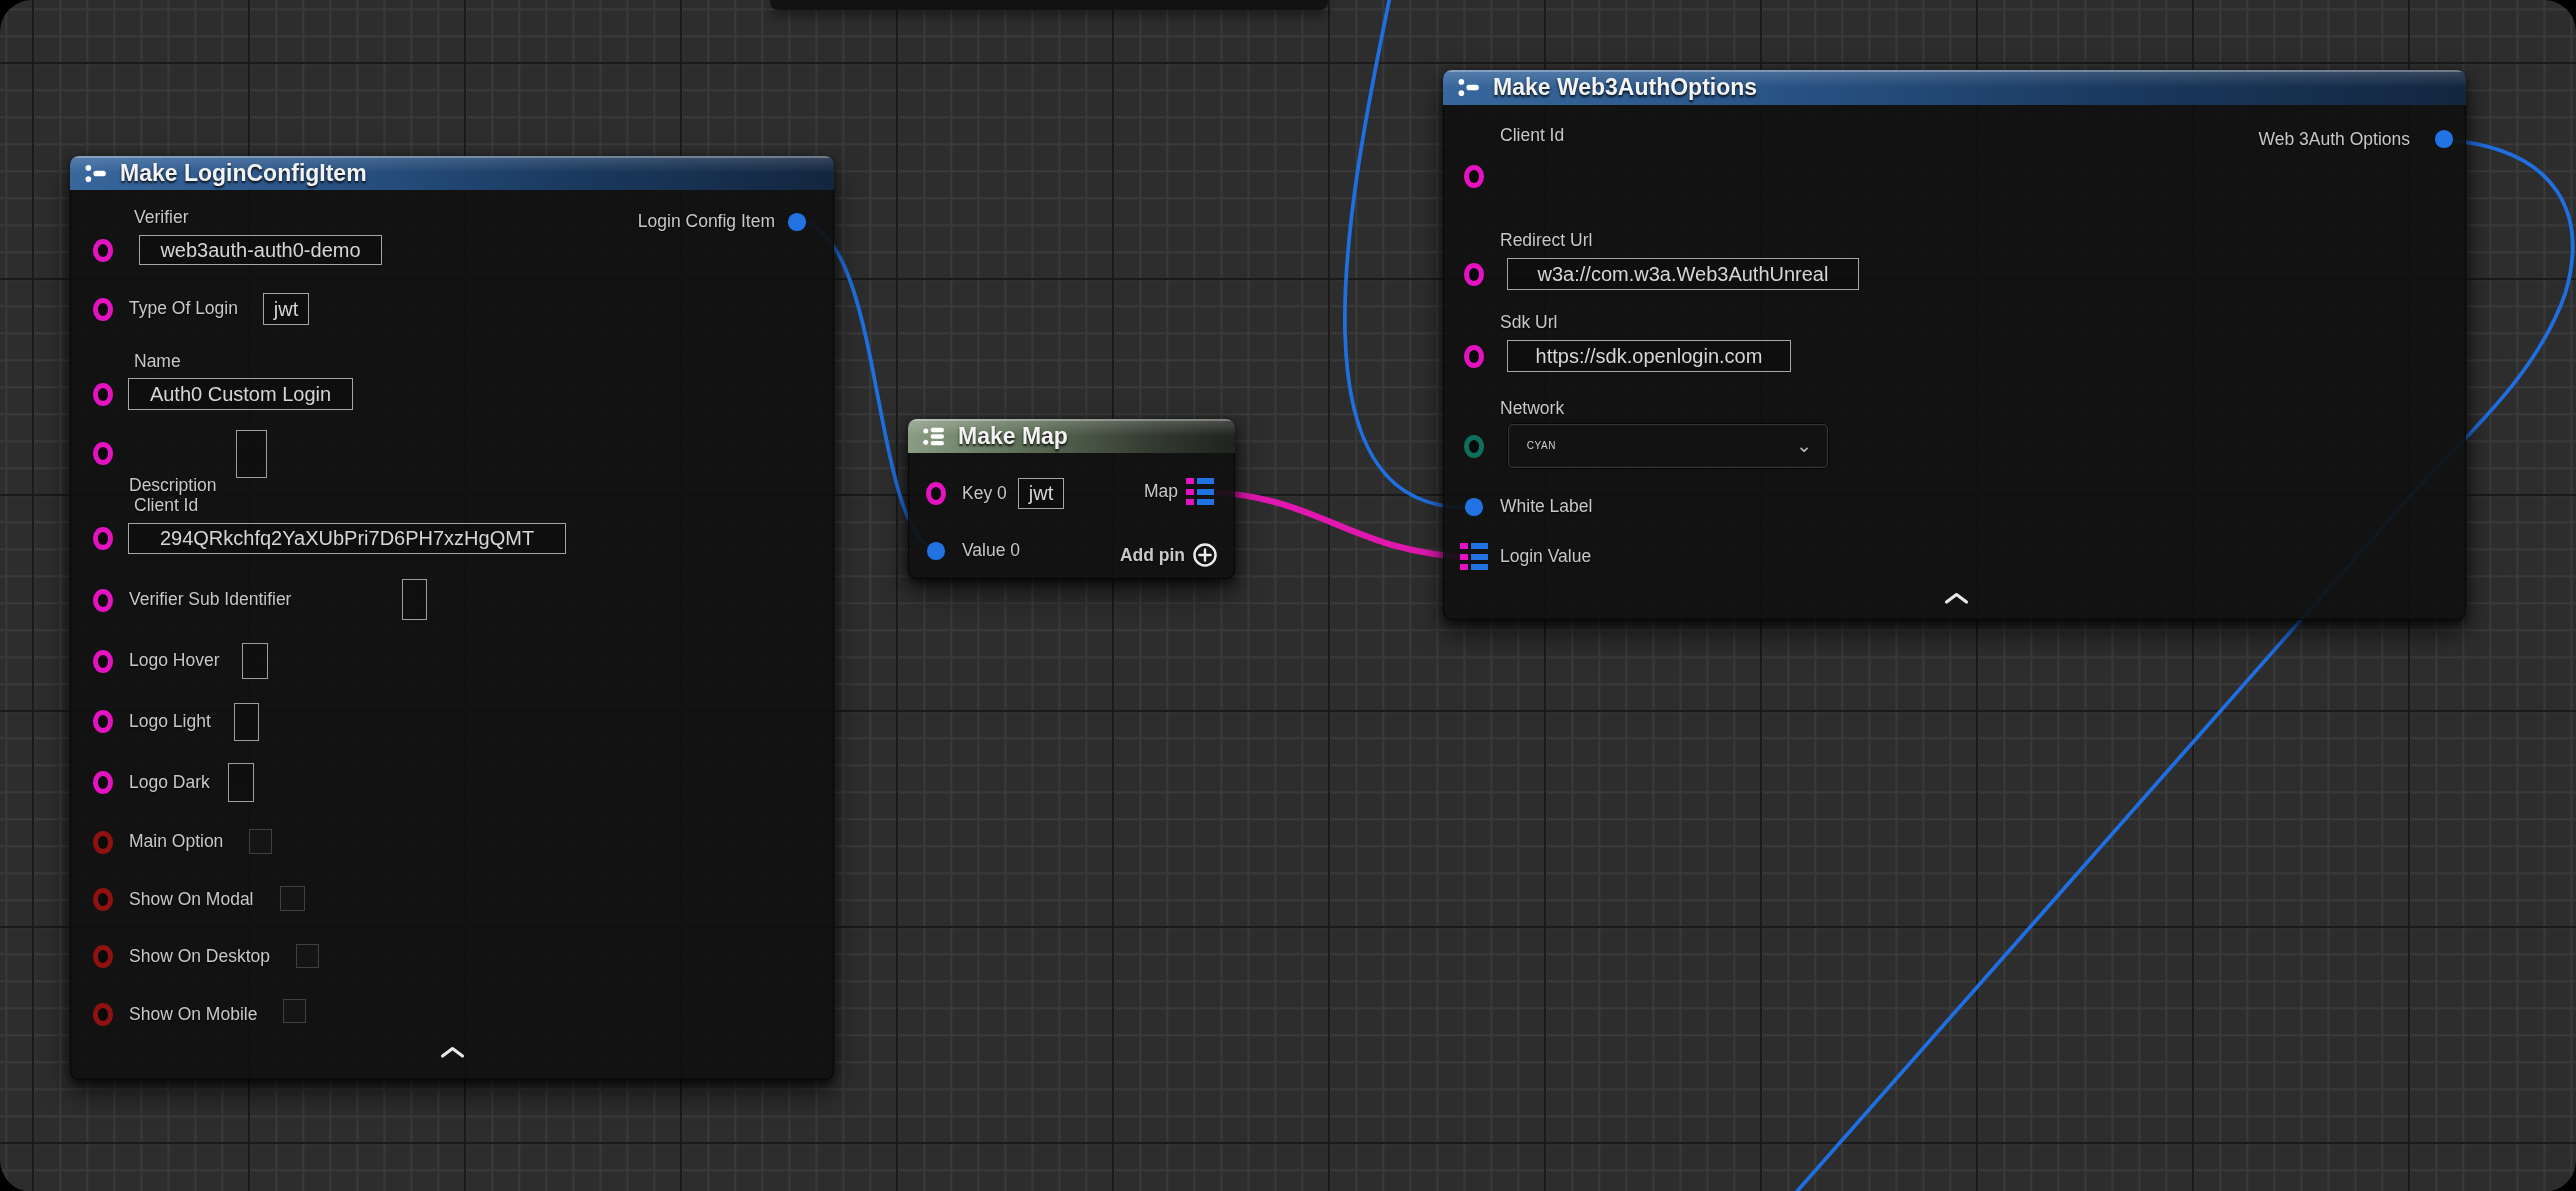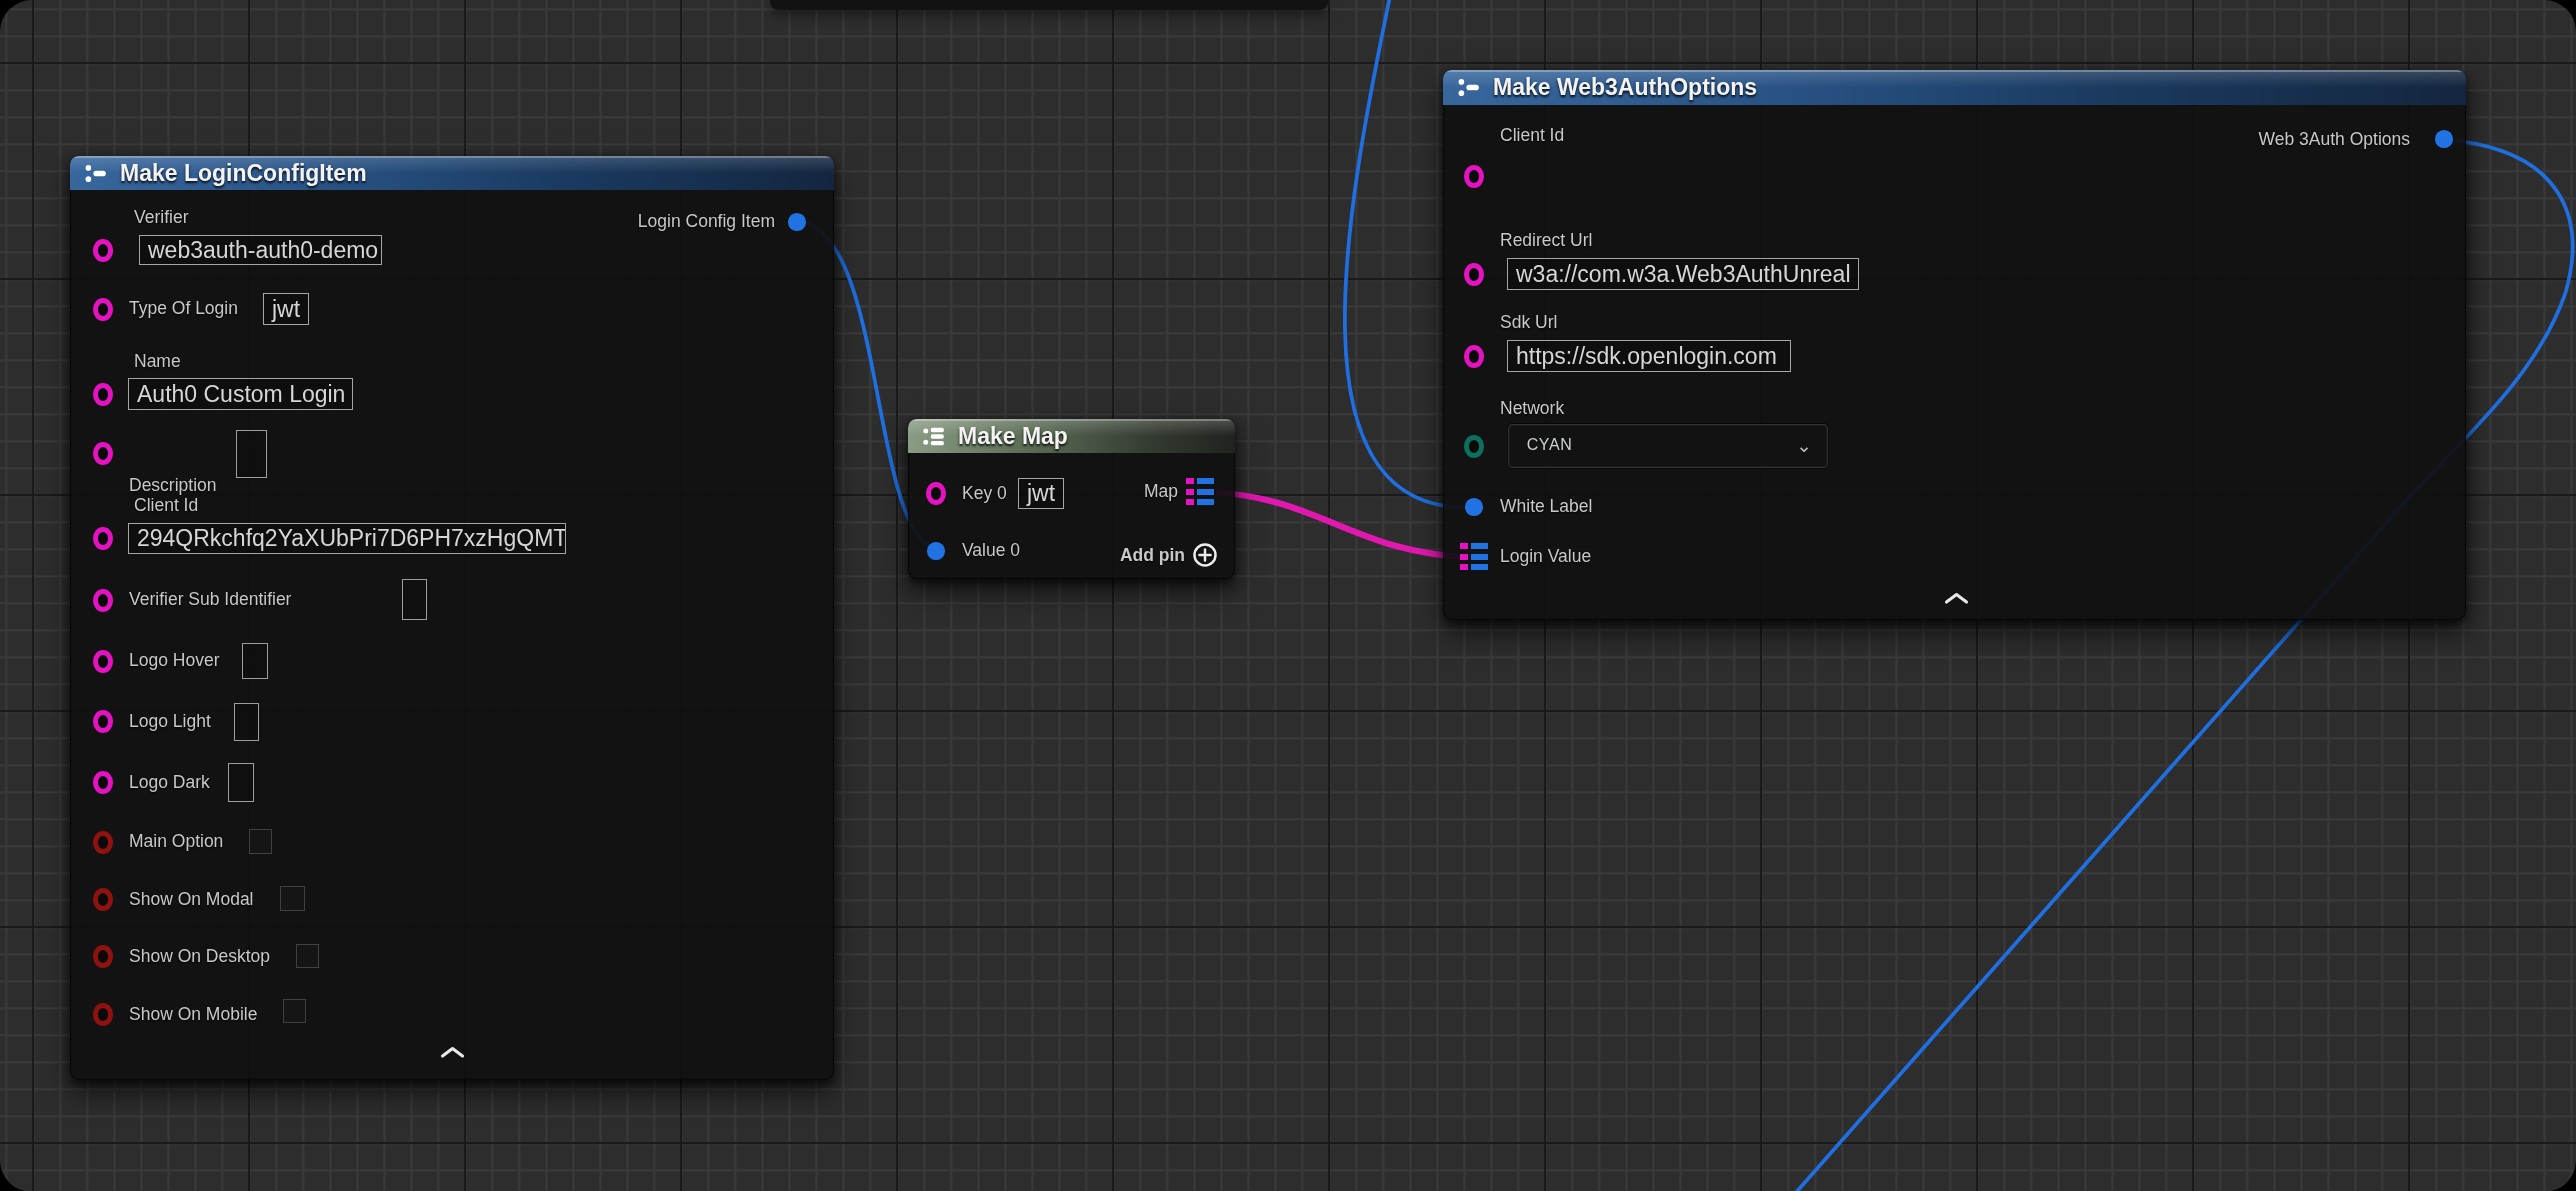--- a/index.html
+++ b/index.html
@@ -41,31 +41,31 @@
   .penum{border-color:#0d6f5c;}
   
   .opin{position:absolute;width:17.5px;height:17.5px;border-radius:50%;background:#2173e3;}
   
   .mappin{position:absolute;width:29px;height:27.4px;display:flex;flex-direction:column;justify-content:space-between;}
   .mappin .mrow{display:flex;height:6.2px;}
   .mappin .mk{width:8px;height:6.2px;background:#e412c0;margin-right:3.1px;}
   .mappin .mv{width:17px;height:6.2px;background:#2173e3;}
 
   .valbox{position:absolute;border:1.9px solid #a6a6a6;background:rgba(8,8,8,.38);color:#d6d6d6;
-    font-size:23px;display:flex;align-items:center;padding:0 8px;white-space:nowrap;overflow:hidden;
-    box-sizing:border-box;}
+    font-size:20px;display:flex;align-items:center;padding:0 8px;white-space:nowrap;overflow:hidden;
+    box-sizing:border-box;justify-content:center;}
   .minibox{position:absolute;border:1.9px solid #9e9e9e;background:rgba(8,8,8,.25);box-sizing:border-box;}
   .checkbox{position:absolute;border:1.9px solid #404040;background:#151515;box-sizing:border-box;}
   .bigbox{position:absolute;border:1.9px solid #a6a6a6;background:rgba(8,8,8,.38);box-sizing:border-box;overflow:hidden;}
   .bigbox .btxt{position:absolute;left:8px;top:2.5px;right:2.5px;font-size:17.5px;color:#d6d6d6;white-space:nowrap;overflow:hidden;}
   .bigbox .hscroll{position:absolute;left:8px;bottom:6.2px;height:9.4px;width:408px;background:#7f7f7f;border-radius:5px;}
   .dropdown{position:absolute;background:#121212;border:1.2px solid #060606;box-shadow:inset 0 0 0 1.2px #333;
     border-radius:5px;box-sizing:border-box;}
   .dropdown .dtxt{position:absolute;left:18.7px;top:0;bottom:2px;display:flex;align-items:center;
-    font-size:16px;color:#ccd1d1;letter-spacing:0.6px;}
+    font-size:10px;color:#ccd1d1;letter-spacing:0.6px;}
   .dropdown .dchev{position:absolute;right:16px;top:50%;margin-top:-10px;font-size:18.7px;color:#b9b9b9;line-height:20px;}
 
   .chev{position:absolute;width:25px;height:12.5px;}
   .addpin{position:absolute;width:26px;height:26px;}
 
   .wires{position:absolute;inset:0;pointer-events:none;}
   .wires path{pointer-events:stroke;}
 
   .offnode{position:absolute;left:770px;top:0;width:558px;height:10px;background:#121212;
     border-radius:0 0 8.7px 8.7px;box-shadow:0 5px 11.2px rgba(0,0,0,.5);}

